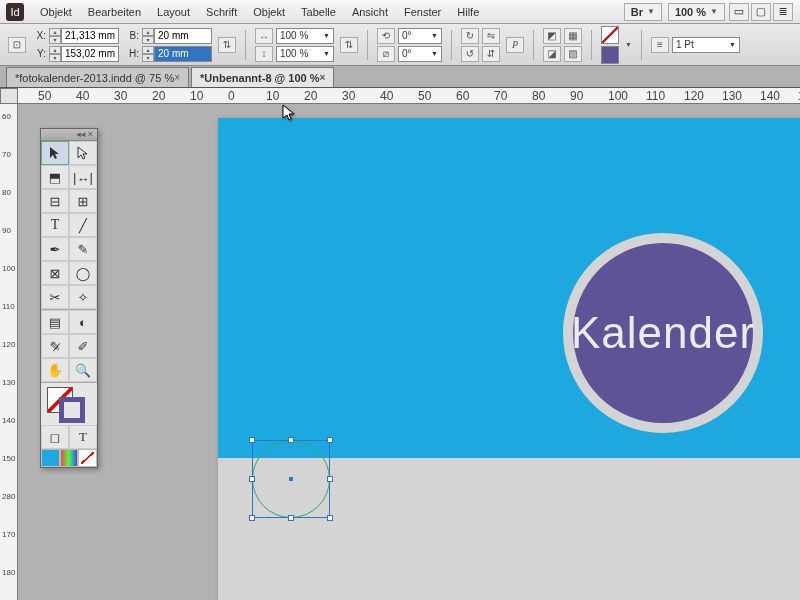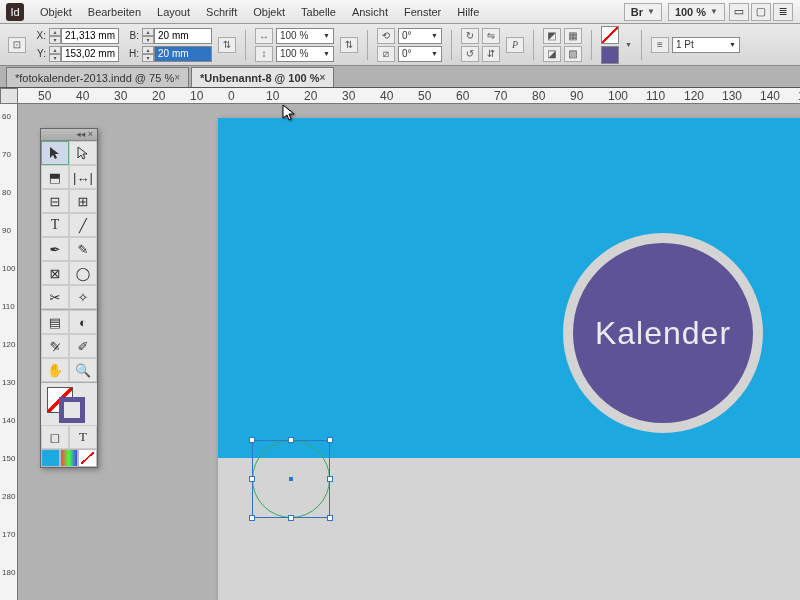--- a/index.html
+++ b/index.html
@@ -33,21 +33,21 @@
 .tab .x { font-size:10px; color:#555; }
 .ruler-h { position:absolute; top:88px; left:18px; right:0; height:16px; background:#f3f3f3; border-bottom:1px solid #777; display:flex; align-items:center; overflow:hidden; font-size:8px; color:#444; }
 .ruler-h .num { position:absolute; top:1px; font-size:12px; }
 .ruler-v { position:absolute; top:104px; left:0; width:18px; bottom:0; background:#f3f3f3; border-right:1px solid #777; font-size:8px; color:#444; }
 .ruler-v .num { position:absolute; left:2px; transform:rotate(0); font-size:8px; }
 .ruler-corner { position:absolute; top:88px; left:0; width:18px; height:16px; background:#e3e3e3; border:1px solid #777; }
 .canvas-area { position:absolute; top:104px; left:18px; right:0; bottom:0; background:#b2b2b2; }
 .page { position:absolute; left:200px; top:14px; width:600px; height:500px; background:#d4d4d4; box-shadow:2px 2px 6px rgba(0,0,0,.3); }
 .page-sky { position:absolute; left:0; top:0; right:0; height:340px; background:#1ea8e0; }
 .big-circle { position:absolute; right:55px; top:115px; width:200px; height:200px; border-radius:50%; background:#5d5396; border:10px solid #d4d4d4; display:flex; align-items:center; justify-content:center; flex-direction:column; color:#eceaf3; font-family:"Century Gothic","Segoe UI",sans-serif; font-weight:300; }
-.big-circle .l1 { font-size:32px; letter-spacing:1px; }
+.big-circle .l1 { font-size:44px; letter-spacing:1px; }
 .big-circle .l2 { font-size:36px; letter-spacing:3px; }
 .sel-box { position:absolute; left:34px; top:322px; width:78px; height:78px; }
 .sel-circle { position:absolute; inset:0; border:1px solid #3a6; border-radius:50%; }
 .sel-frame { position:absolute; inset:0; border:1px solid #3074c4; }
 .handle { position:absolute; width:6px; height:6px; background:#fff; border:1px solid #3074c4; }
 .h-tl{top:-3px;left:-3px}.h-tr{top:-3px;right:-3px}.h-bl{bottom:-3px;left:-3px}.h-br{bottom:-3px;right:-3px}
 .h-t{top:-3px;left:calc(50% - 3px)}.h-b{bottom:-3px;left:calc(50% - 3px)}.h-l{left:-3px;top:calc(50% - 3px)}.h-r{right:-3px;top:calc(50% - 3px)}
 .h-c{left:calc(50% - 2px);top:calc(50% - 2px);width:4px;height:4px;background:#3074c4;border:none;}
 .toolbox { position:absolute; top:24px; left:22px; width:58px; background:#e6e6e6; border:1px solid #666; box-shadow:2px 2px 5px rgba(0,0,0,.3); z-index:50; }
 .toolbox-head { height:12px; background:linear-gradient(#bfbfbf,#a9a9a9); border-bottom:1px solid #888; font-size:9px; text-align:right; padding-right:4px; color:#555; }

